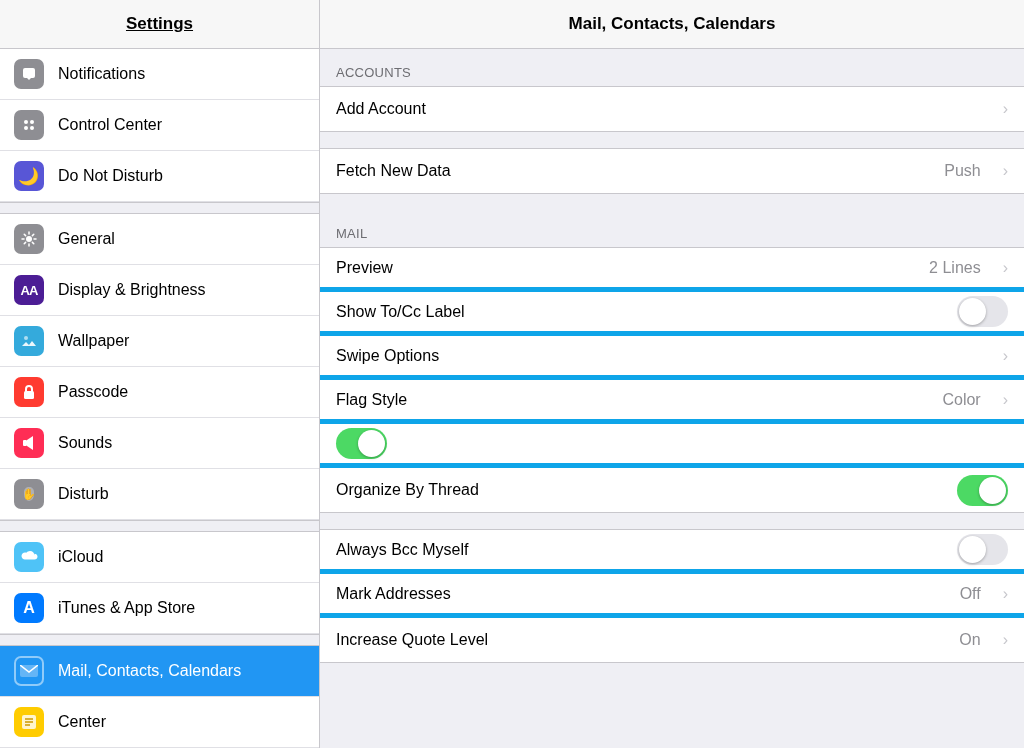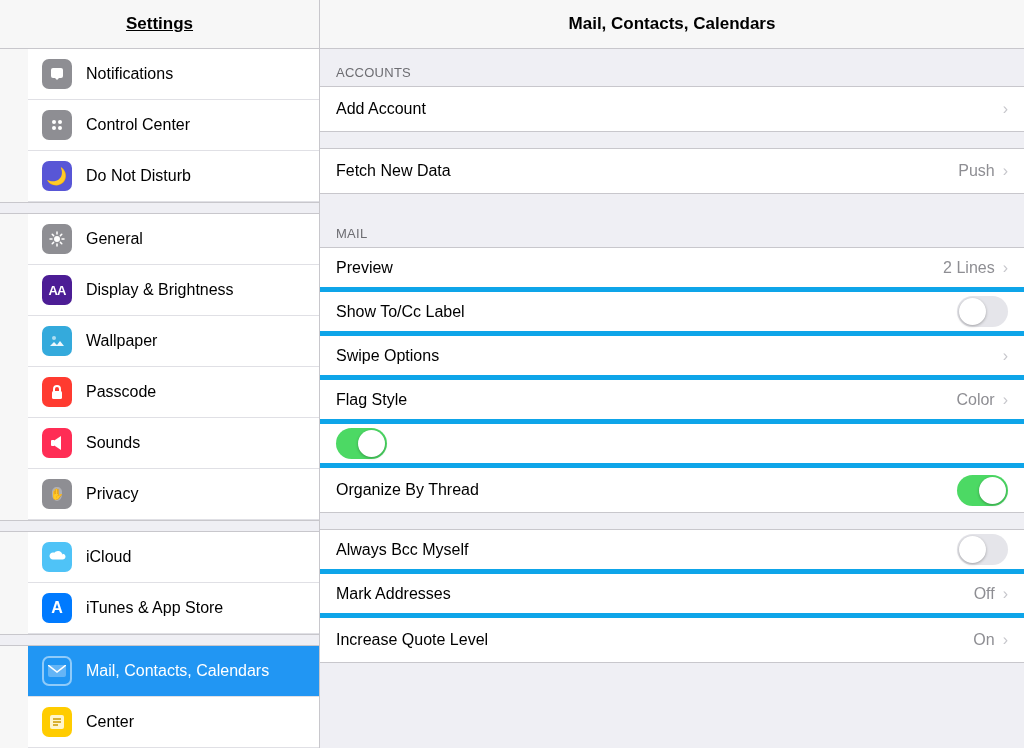--- a/index.html
+++ b/index.html
@@ -20,21 +20,20 @@
       border-bottom: 1px solid #c8c7cc;
       padding: 14px 16px;
       text-align: center;
       font-size: 17px;
       font-weight: 600;
       color: #000;
       text-decoration: underline;
     }
     .sidebar-group {
       margin-top: 0;
-      padding-left: 28px;
     }
     .sidebar-separator {
       height: 22px;
       background: #efeff4;
       border-top: 1px solid #c8c7cc;
       border-bottom: 1px solid #c8c7cc;
     }
     .sidebar-item {
       display: flex;
       align-items: center;
@@ -121,21 +120,21 @@
       border-bottom: none;
     }
     .row-label {
       font-size: 16px;
       color: #000;
       flex: 1;
     }
     .row-value {
       font-size: 16px;
       color: #8e8e93;
-      margin-right: 6px;
+      margin-right: 20px;
     }
     .chevron {
       color: #c7c7cc;
       font-size: 16px;
       margin-left: 2px;
     }
 
     
     .toggle {
       width: 51px;
@@ -247,21 +246,21 @@
       </div>
       <span class="sidebar-label">Sounds</span>
     </div>
     <div class="sidebar-item">
       <div class="icon-wrap icon-privacy">
         <svg width="18" height="18" viewBox="0 0 18 18">
             <path d="M9 2 C6 2 4 4 4 7 L4 9 Q4 15 9 16 Q14 15 14 9 L14 7 C14 4 12 2 9 2Z" fill="white" opacity="0.3"></path>
             <text x="9" y="13" text-anchor="middle" fill="white" font-size="11">✋</text>
           </svg>
       </div>
-      <span class="sidebar-label">Privacy</span>
+      <span class="sidebar-label">Disturb</span>
     </div>
   </div>
 
   <div class="sidebar-separator"></div>
 
   <div class="sidebar-group">
     <div class="sidebar-item">
       <div class="icon-wrap icon-icloud">
         <svg width="20" height="14" viewBox="0 0 20 14">
             <path d="M15.5 5.5 C15.5 3 13.5 1 11 1 C9.5 1 8.2 1.7 7.3 2.8 C6.9 2.6 6.5 2.5 6 2.5 C4.1 2.5 2.5 4.1 2.5 6 C2.5 7.9 4.1 9.5 6 9.5 L15.5 9.5 C17.2 9.5 18.5 8.2 18.5 6.5 C18.5 4.9 17.2 3.7 15.5 3.7" fill="white"></path>

